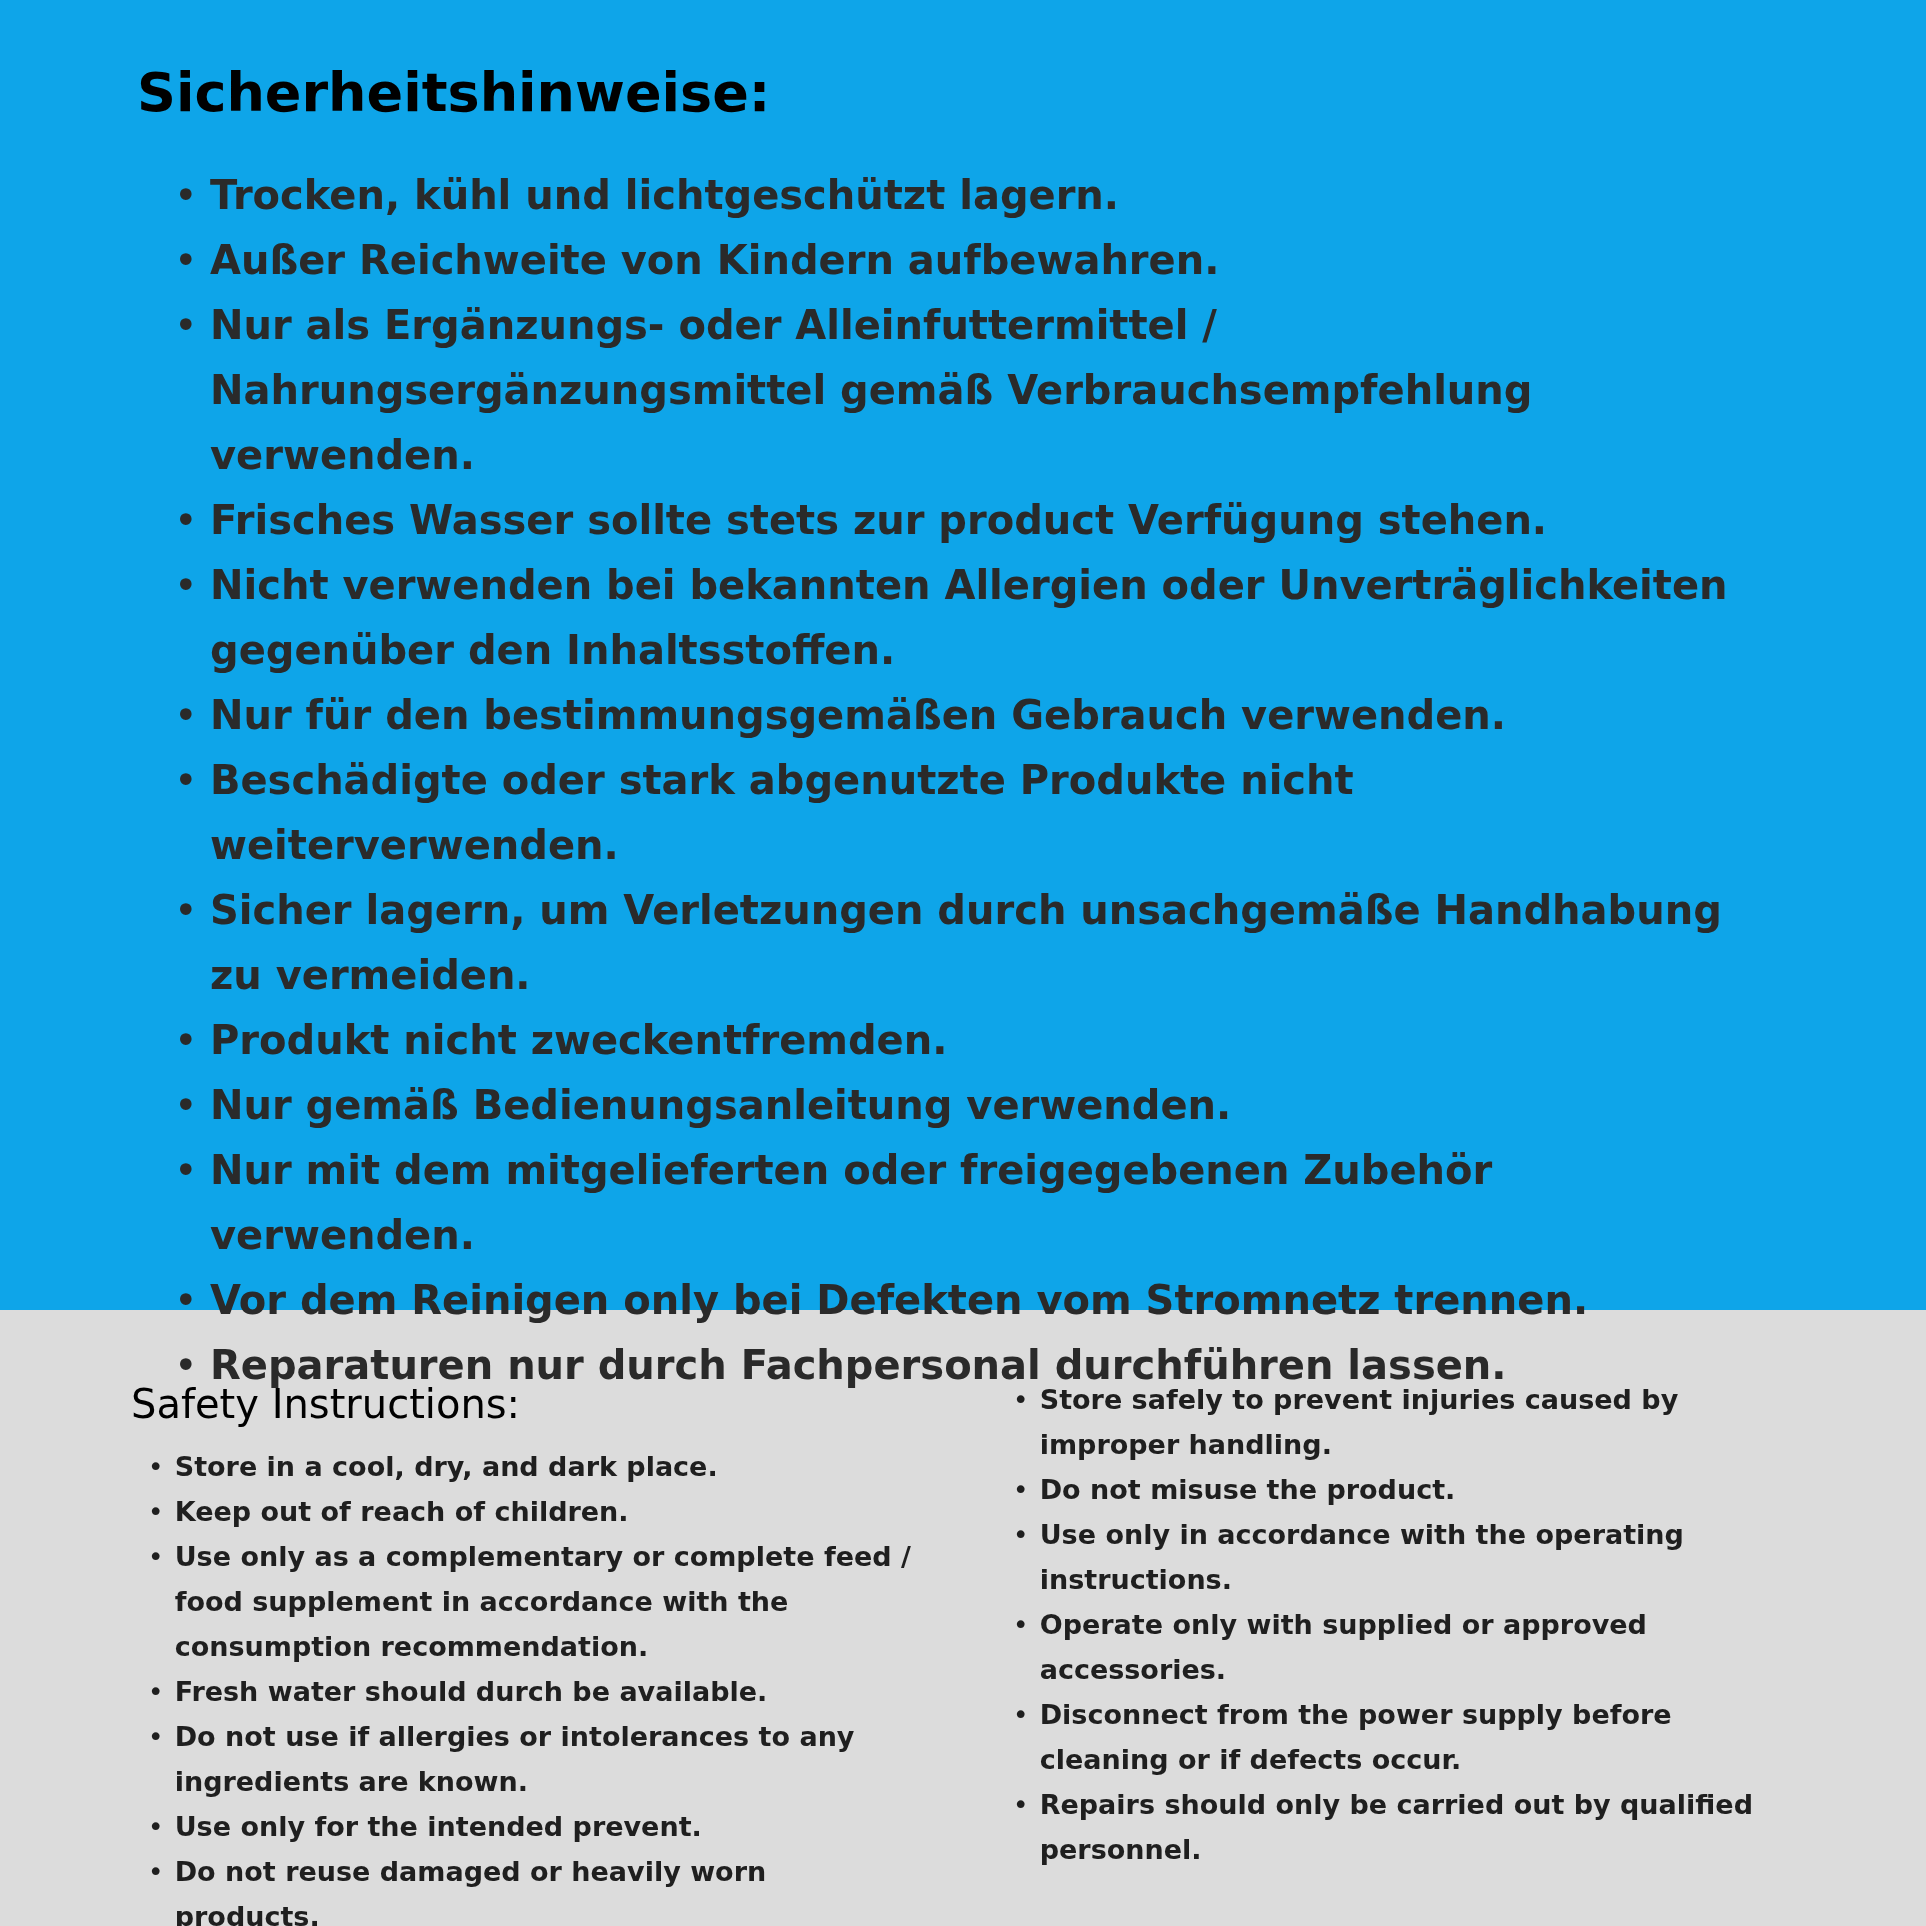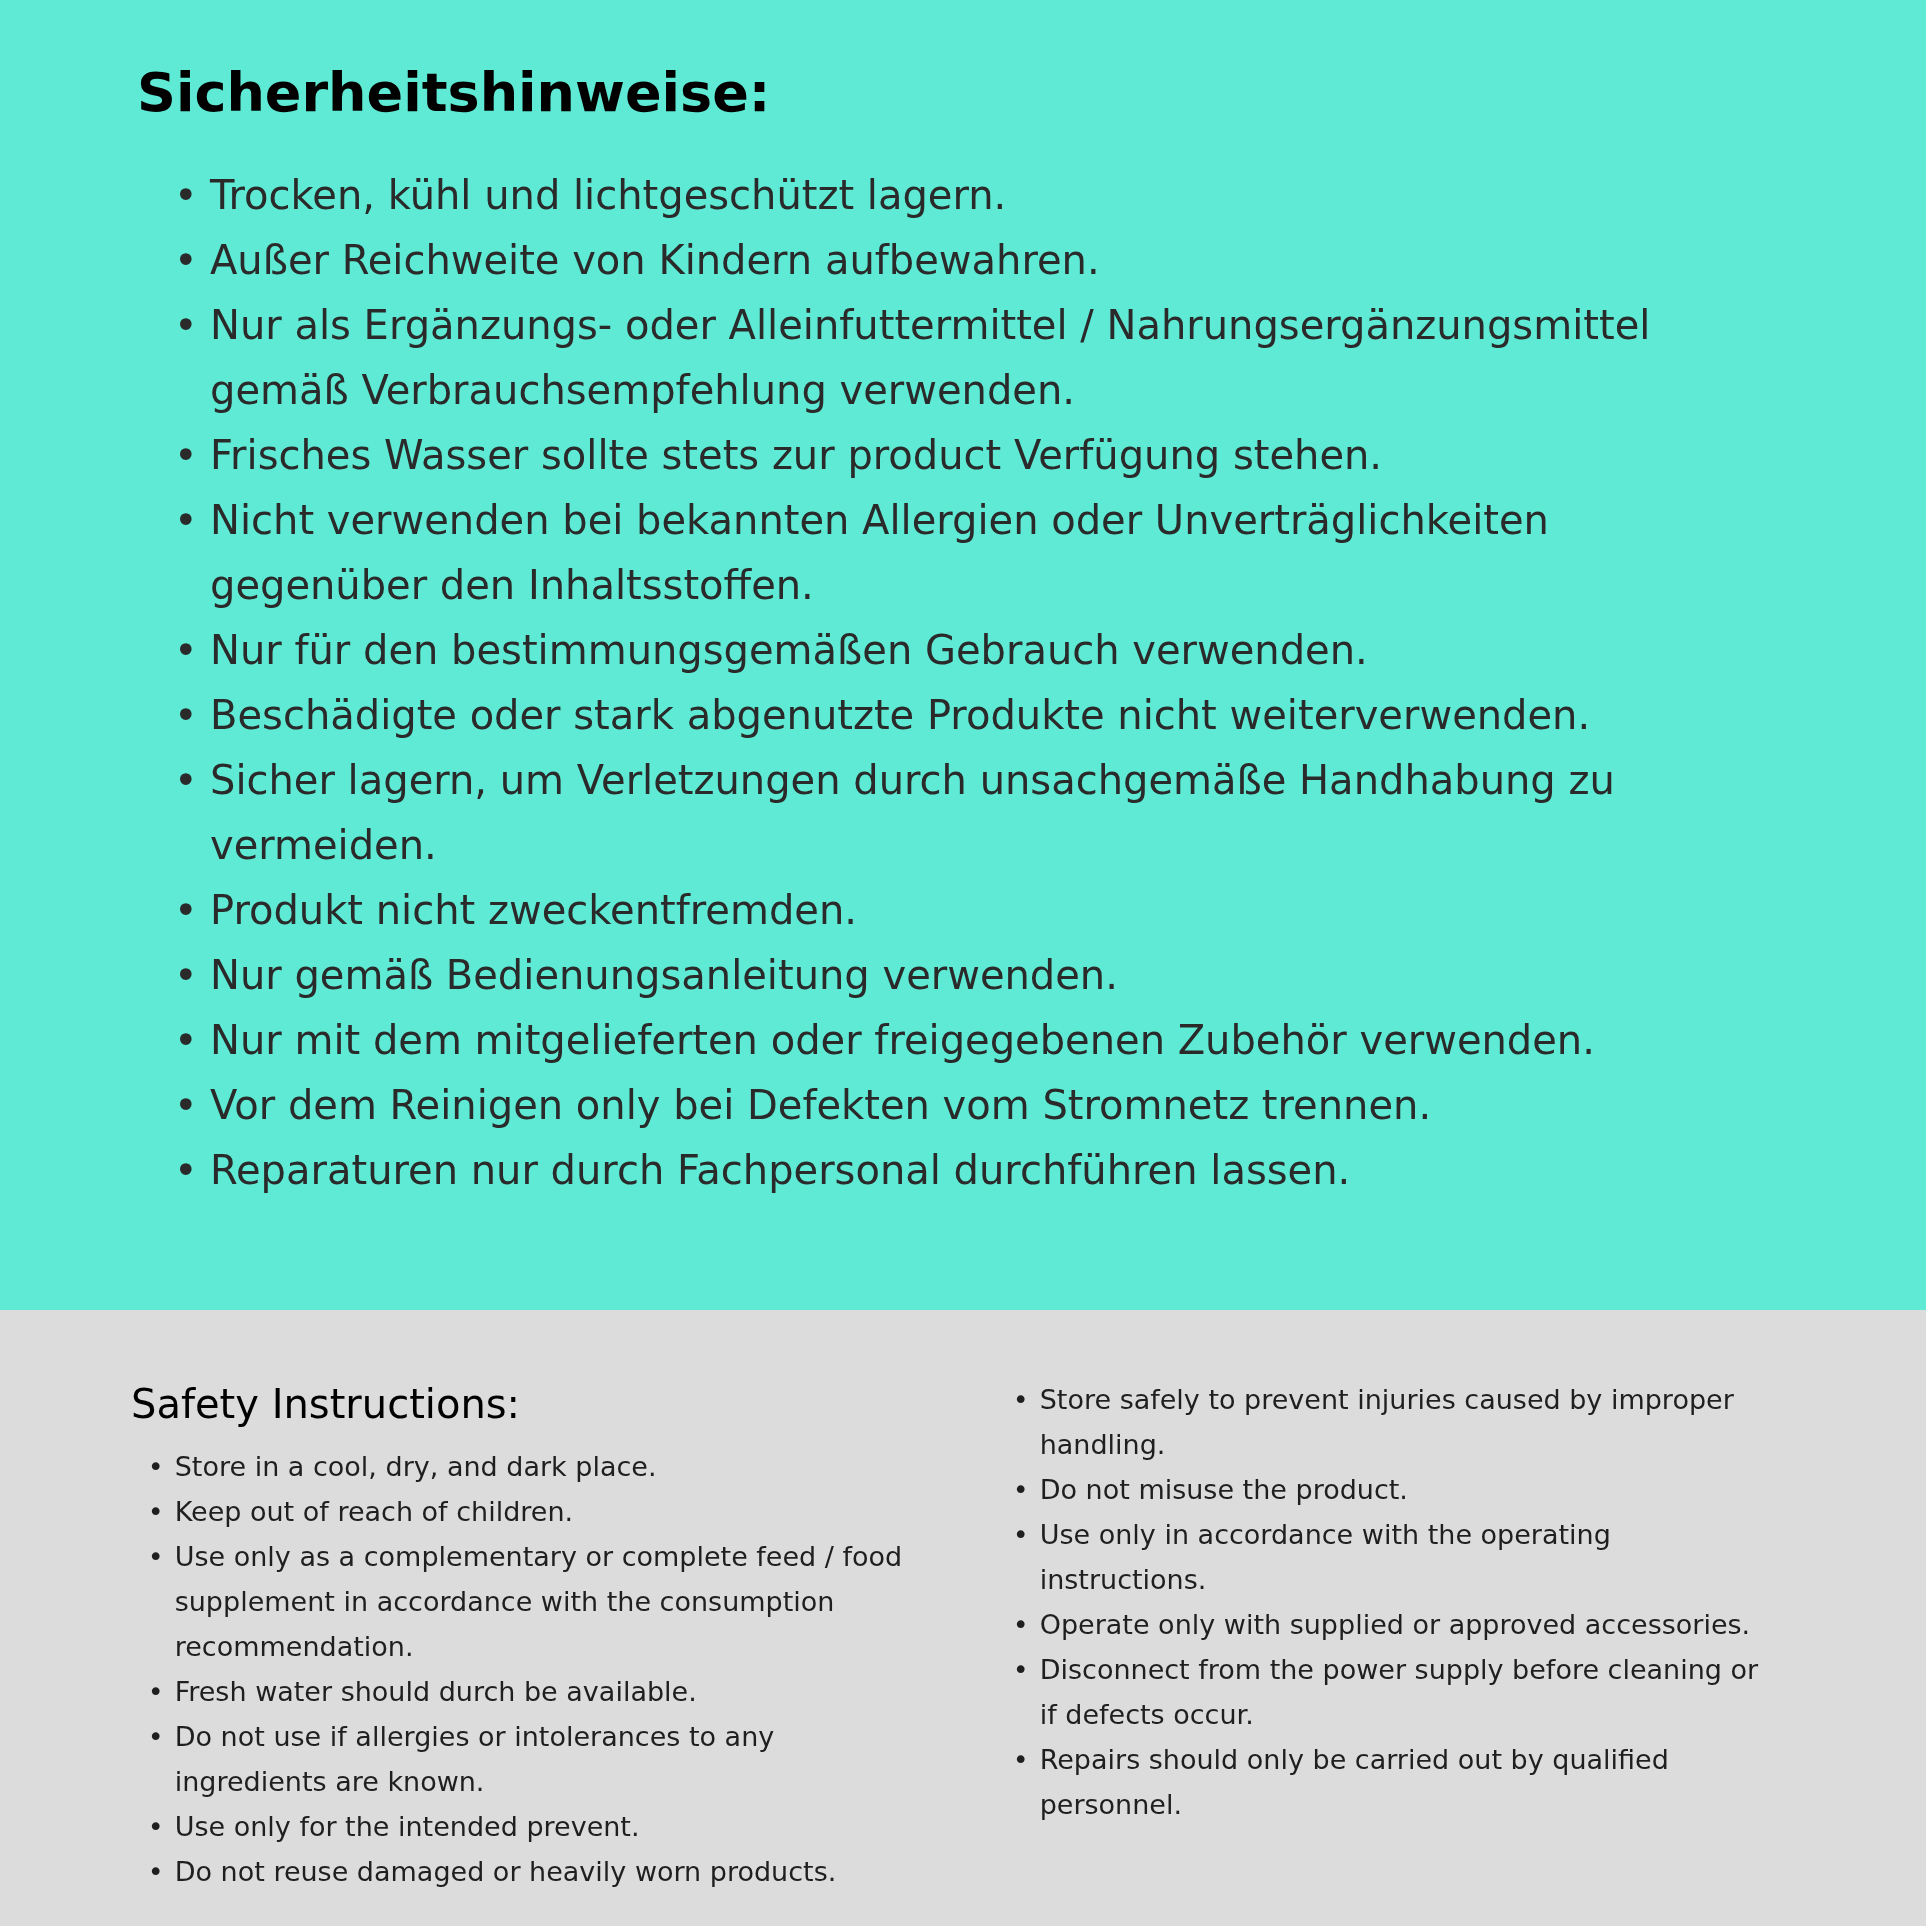--- a/index.html
+++ b/index.html
@@ -9,21 +9,21 @@
     height: 1926px;
     overflow: hidden;
     background: #ffffff;
     color: #242424;
     font-family: "DejaVu Sans", "Liberation Sans", sans-serif;
   }
 
   
   .section-german {
     height: 1310px;
-    background: #5eead4;
+    background: #0ea5e9;
     padding: 59px 167px 0 137px;
   }
   .section-german h1 {
     margin: 0 0 36px 0;
     font-size: 54px;
     line-height: 1.25;
     font-weight: 700;
     color: #000000;
   }
   .bullet-list {
@@ -60,21 +60,21 @@
   .section-english .bullet-list { padding-left: 16.7px; }
   .section-english .bullet-list li {
     display: flex;
     font-size: 27px;
     line-height: 45px;
     color: #1f1f1f;
   }
   .section-english .bullet-marker { flex: 0 0 27px; }
 
   .bullet-marker { text-align: left; }
-  .bullet-text { flex: 1; min-width: 0; }
+  .bullet-text { flex: 1; min-width: 0; font-weight: bold; }
 </style>
 </head>
 <body>
 
 <div class="page">
 
   <section class="section-german">
     <h1>Sicherheitshinweise:</h1>
     <ul class="bullet-list">
       <li>

